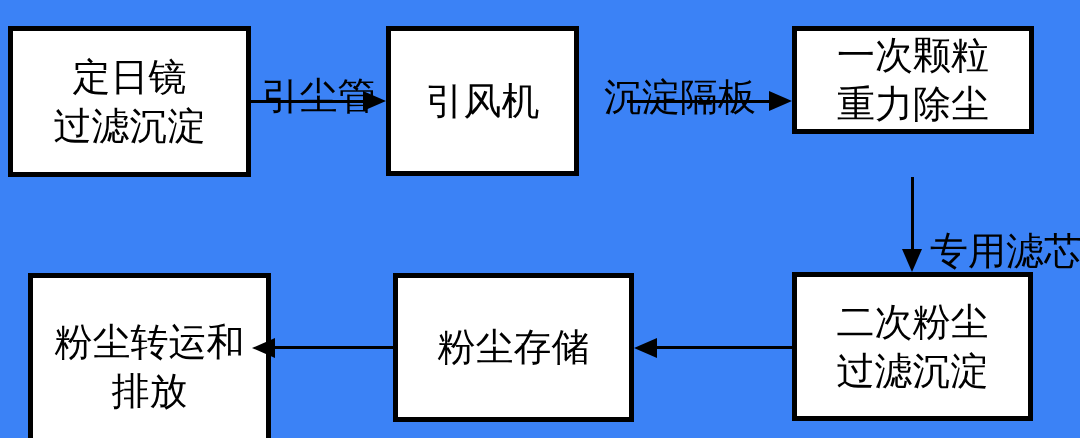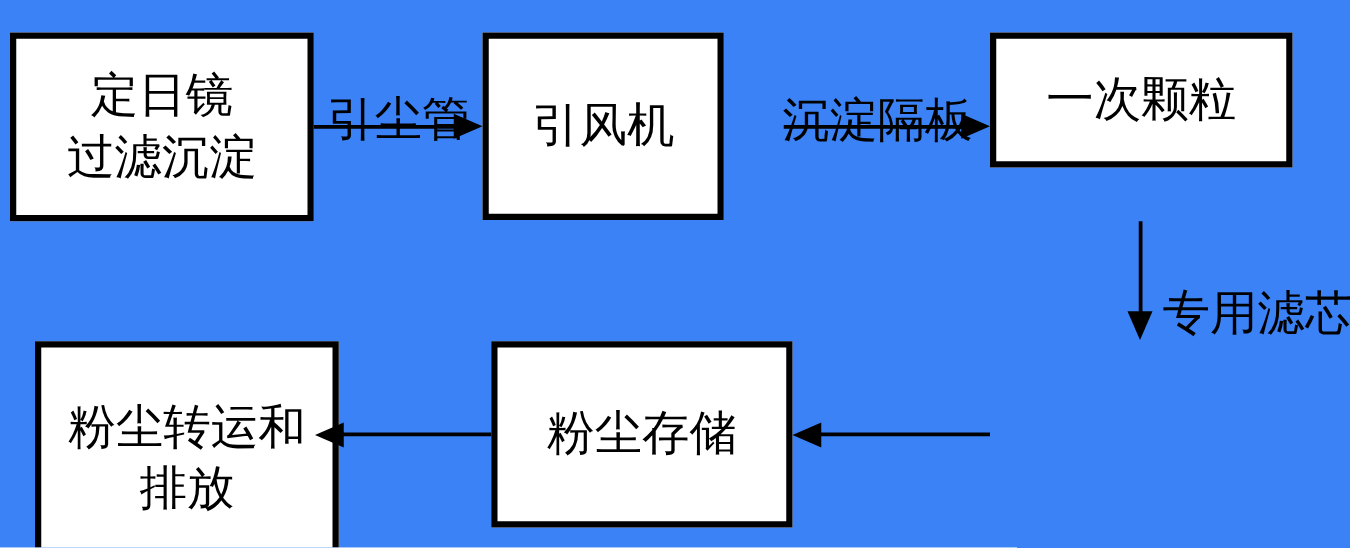--- a/index.html
+++ b/index.html
@@ -51,41 +51,46 @@
   #arrow5-head  { left: 252px; top: 338px; }
 
   .edge-label {
     position: absolute;
     font-size: 38px;
     line-height: 1.15;
     white-space: nowrap;
     margin-top: 33px;
   }
   #label-1 { left: 251px; top: 42px;  width: 135px; text-align: center; }
-  #label-2 { left: 616px; top: 43px;  width: 172px; text-align: center; }
+  #label-2 { left: 594px; top: 43px;  width: 172px; text-align: center; }
   #label-3 { left: 930px; top: 197px; width: 160px; text-align: left; }
 </style>
 </head>
 <body>
 
 <div class="canvas">
 
   <div class="node" id="node-1">
     <div>定日镜</div>
     <div>过滤沉淀</div>
   </div>
 
   <div class="node" id="node-2">
     <div>引风机</div>
   </div>
 
   <div class="node" id="node-3">
     <div>一次颗粒</div>
+    <div>重力除尘</div>
   </div>
 
+  <div class="node" id="node-4">
+    <div>二次粉尘</div>
+    <div>过滤沉淀</div>
+  </div>
 
   <div class="node" id="node-5">
     <div>粉尘存储</div>
   </div>
 
   <div class="node" id="node-6">
     <div>粉尘转运和</div>
     <div>排放</div>
   </div>
 

